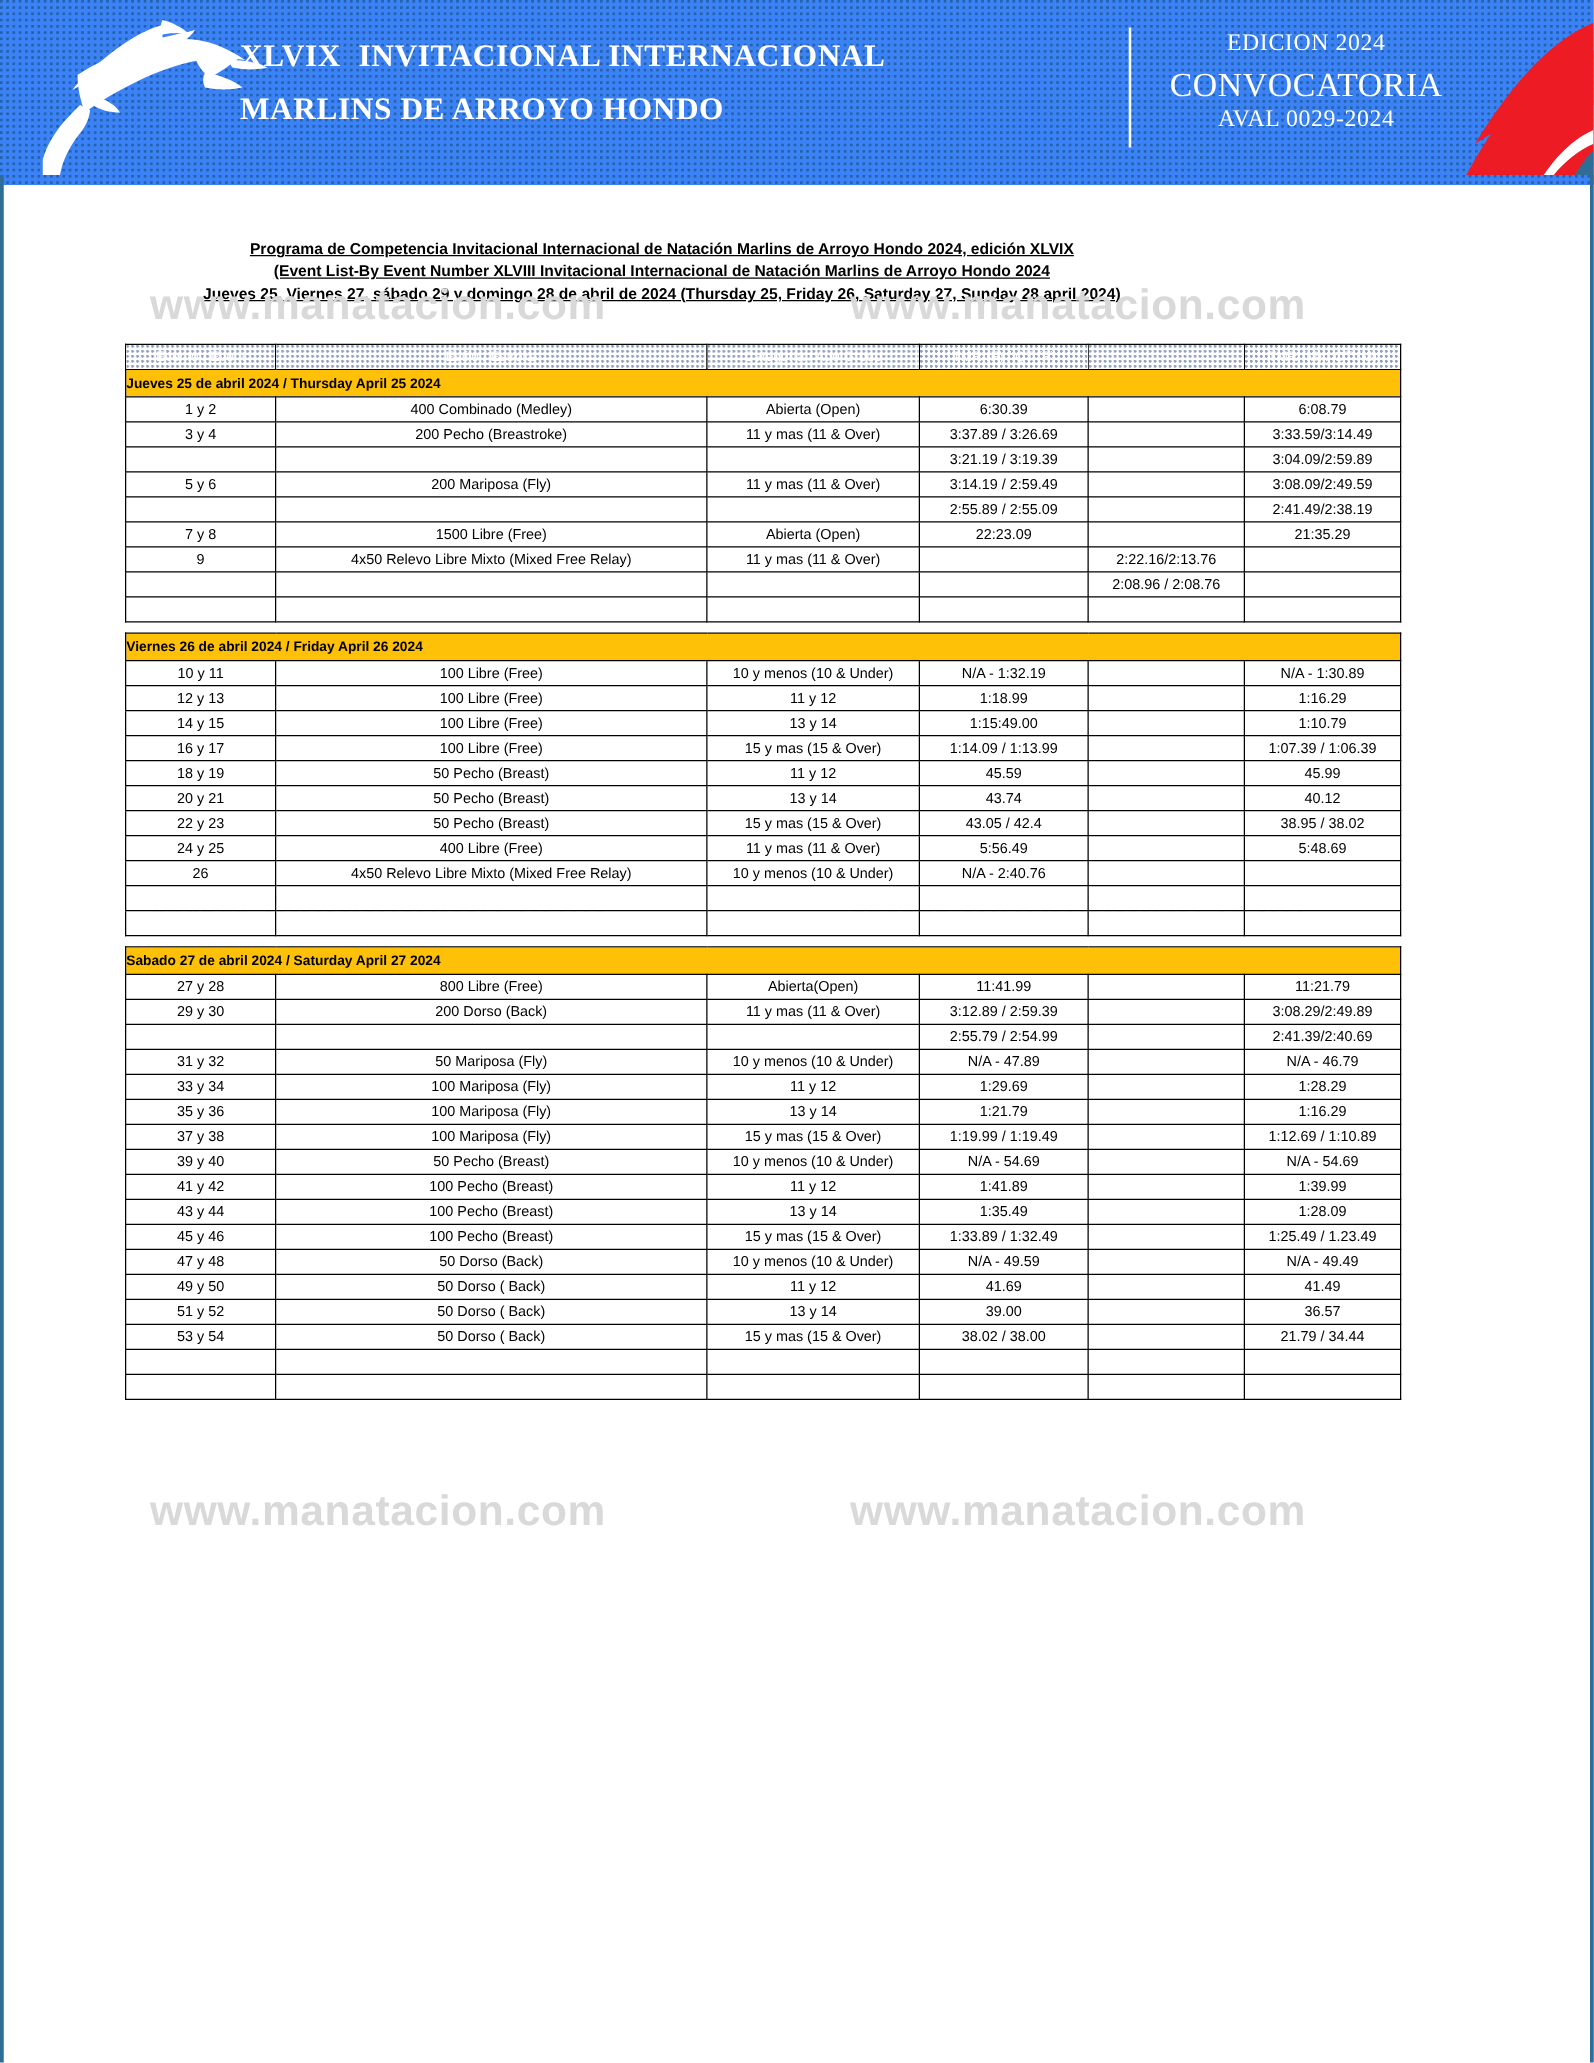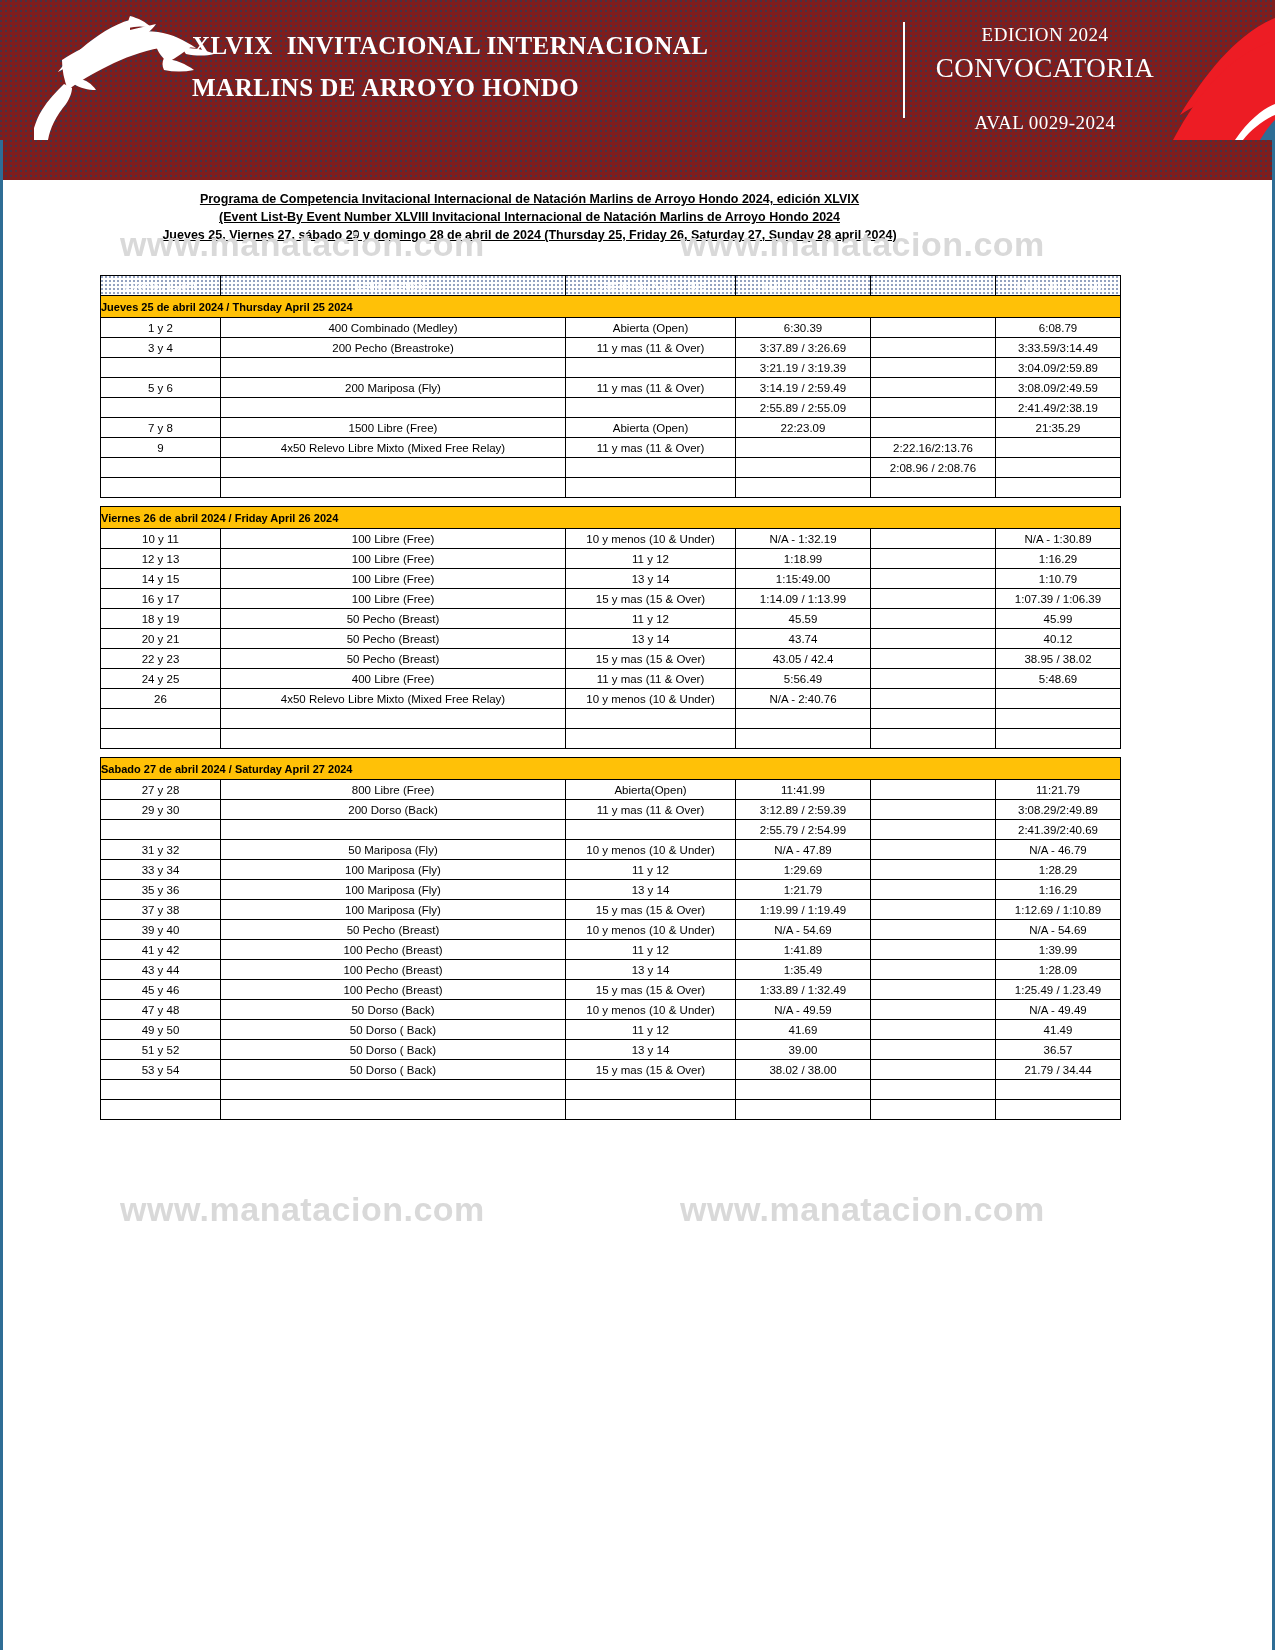--- a/index.html
+++ b/index.html
@@ -12,22 +12,22 @@
     height: 1650px;
     font-family: "Liberation Sans", sans-serif;
     position: relative;
     overflow: hidden;
   }
 
   
   .banner {
     position: relative;
     width: 1275px;
-    height: 180px;
-    background: #7f1d1d;
+    height: 148px;
+    background: #3b82f6;
     overflow: hidden;
   }
   .banner-texture {
     position: absolute;
     inset: 0;
     background-image:
       radial-gradient(circle at 1px 1px, rgba(20,70,105,.55) 1px, transparent 1.4px);
     background-size: 5px 5px;
     pointer-events: none;
   }
@@ -69,21 +69,21 @@
   .banner-right {
     position: absolute;
     left: 920px; top: 24px;
     width: 250px;
     text-align: center;
     color: #ffffff;
     font-family: "Liberation Serif", serif;
   }
   .banner-right .edicion { font-size: 19px; letter-spacing: .5px; }
   .banner-right .convocatoria { font-size: 27px; margin-top: 7px; letter-spacing: .5px; }
-  .banner-right .aval { font-size: 19px; margin-top: 28px; letter-spacing: .5px; }
+  .banner-right .aval { font-size: 19px; margin-top: 1px; letter-spacing: .5px; }
 
   
   .edge-left, .edge-right {
     position: absolute;
     top: 140px;
     width: 3px;
     height: 1510px;
     background: #2e6d95;
   }
   .edge-left { left: 0; }

